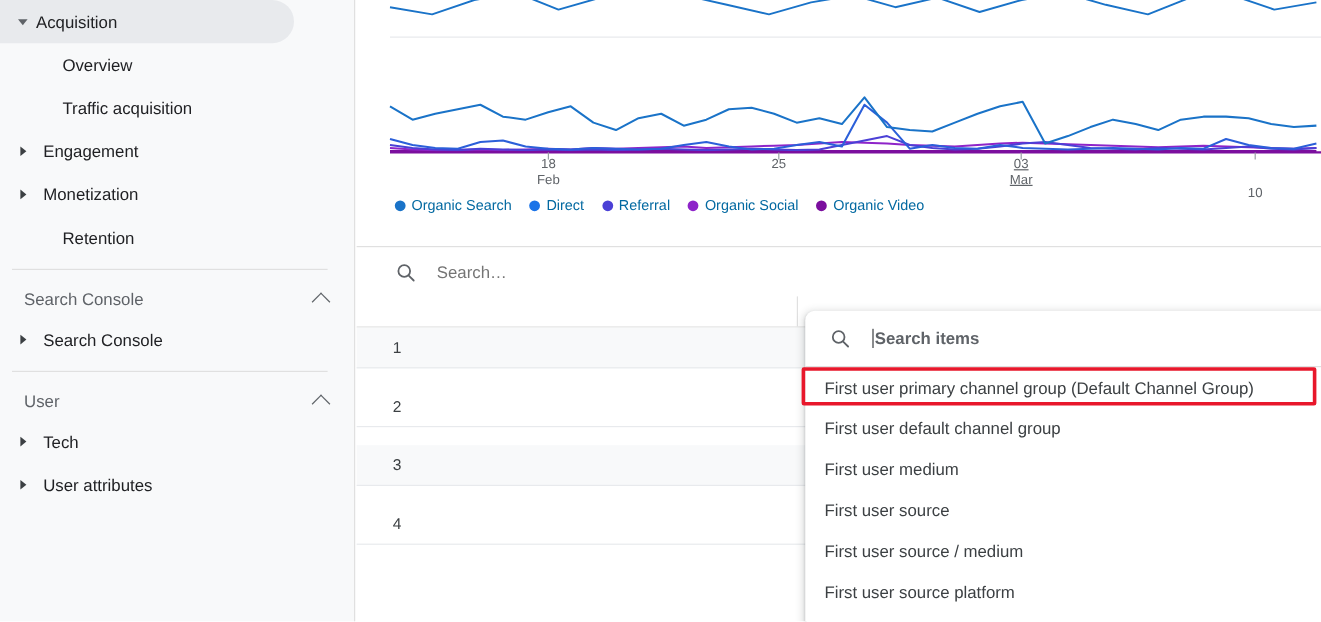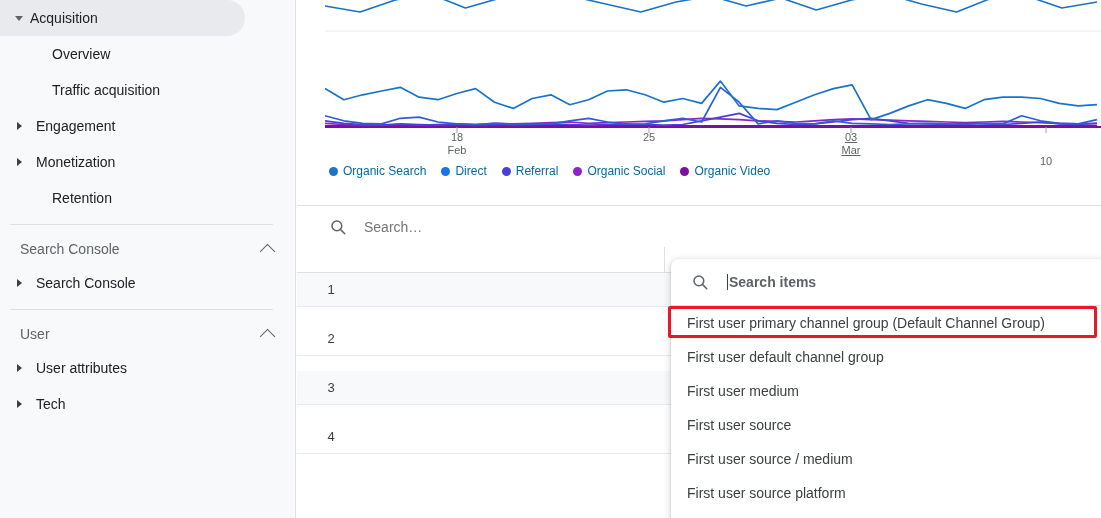--- a/index.html
+++ b/index.html
@@ -272,28 +272,28 @@
 
     <div class="section-head">
       <span class="sh-label">User</span>
       <span class="chev-up"></span>
     </div>
 
     <div class="nav-row lvl1">
       <span class="arrow">
           <span class="tri-right"></span>
         </span>
+      <span class="nav-label">Tech</span>
+    </div>
+
+    <div class="nav-row lvl1">
+      <span class="arrow">
+          <span class="tri-right"></span>
+        </span>
       <span class="nav-label">User attributes</span>
-    </div>
-
-    <div class="nav-row lvl1">
-      <span class="arrow">
-          <span class="tri-right"></span>
-        </span>
-      <span class="nav-label">Tech</span>
     </div>
 
   </nav>
 
   <section id="main">
 
     <div id="chart-area">
       <svg id="chart-svg" width="804" height="190">
         <line x1="28" y1="31" x2="804" y2="31" stroke="#e8eaed" stroke-width="1"></line>
         <g id="g-upper">

